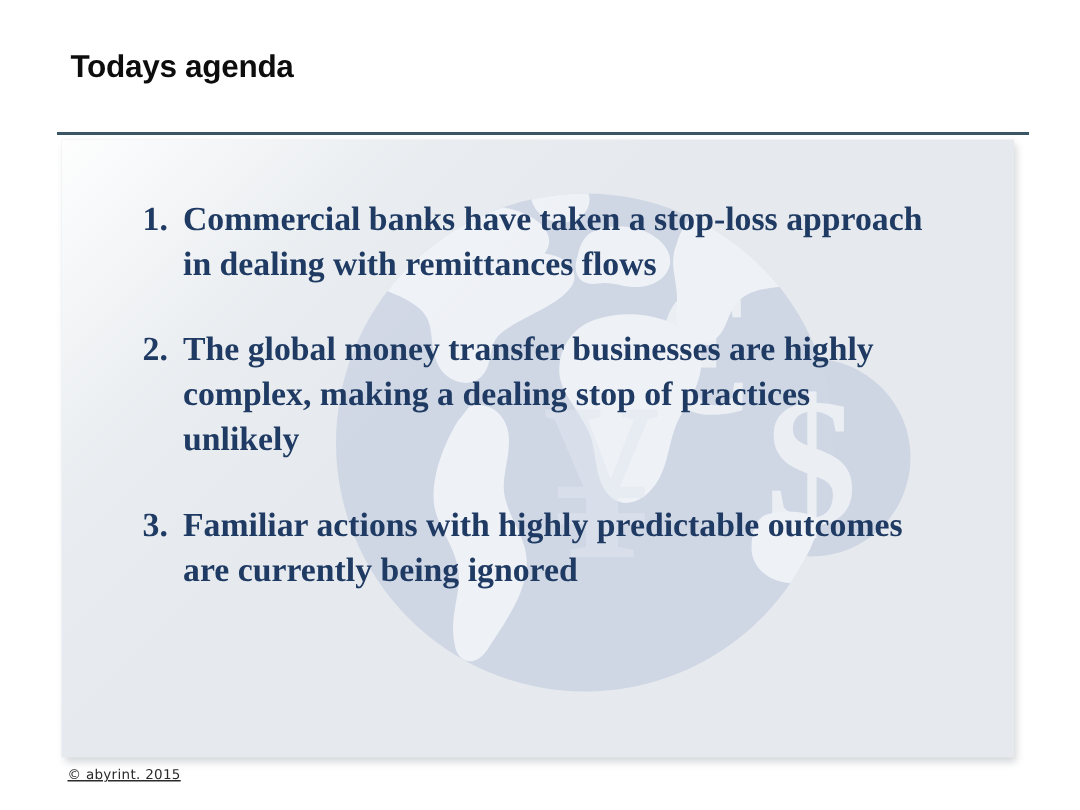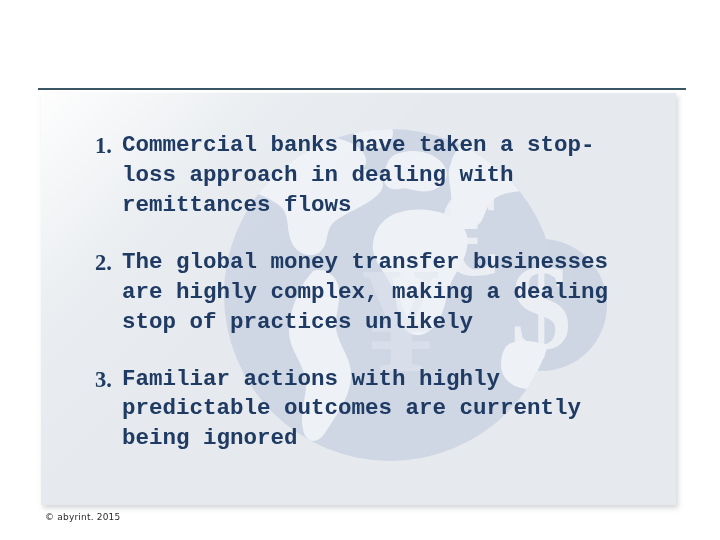--- a/index.html
+++ b/index.html
@@ -95,40 +95,41 @@
     color: #1f3b63;
   }
   .agenda-item:last-child { margin-bottom: 0; }
   .agenda-num {
     flex: 0 0 auto;
     width: 27px;
     text-align: left;
   }
   .agenda-text {
     flex: 1 1 auto;
-    font-family: Liberation Mono, monospace;
   }
 
   
   .footer {
     position: absolute;
     left: 45px;
     top: 512px;
     font-family: "DejaVu Sans", sans-serif;
     font-size: 9px;
     color: #2b2b2b;
     letter-spacing: 0.2px;
     white-space: nowrap;
+    text-decoration: underline;
   }
 </style>
 </head>
 <body>
 
 <div class="slide">
 
+  <div class="slide-title">Todays agenda</div>
 
   <div class="title-rule"></div>
 
   <div class="content-panel">
 
     <svg class="watermark" viewBox="0 0 635 412" xmlns="http://www.w3.org/2000/svg">
       <defs>
         <clipPath id="globeClip">
           <circle cx="349" cy="202" r="166"></circle>
         </clipPath>

